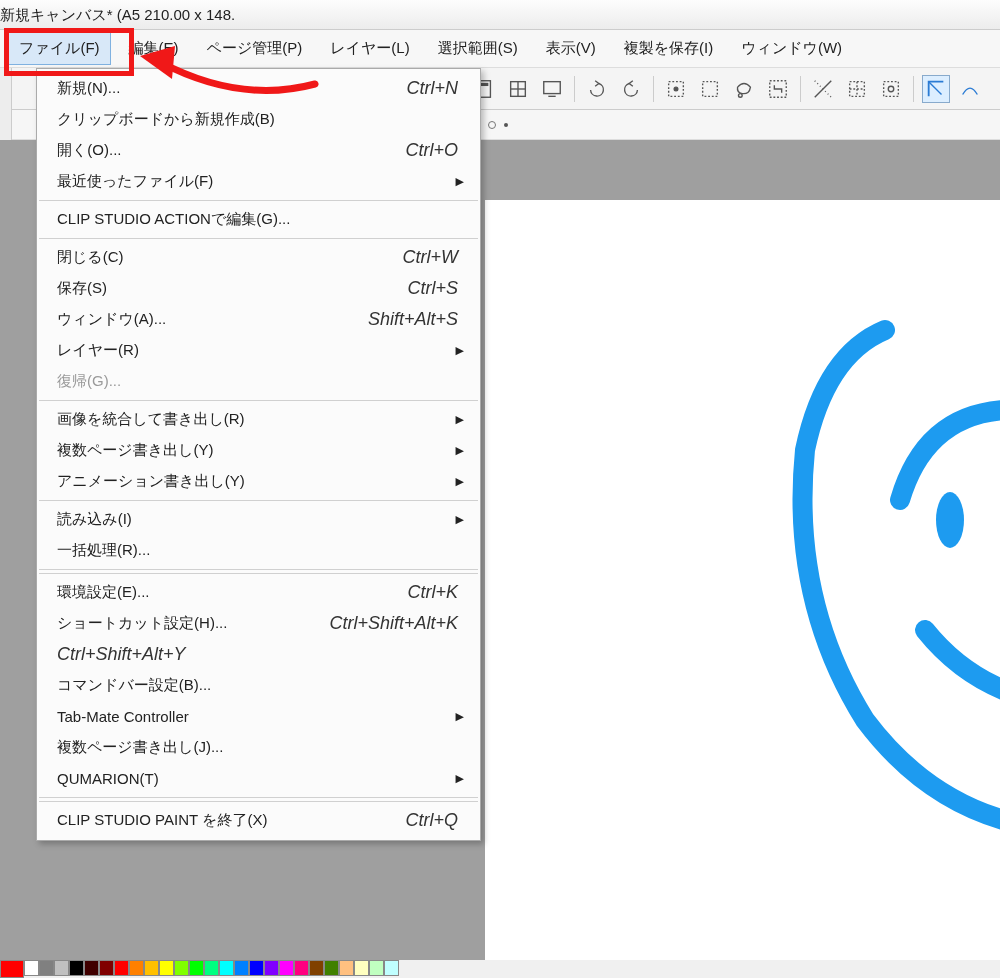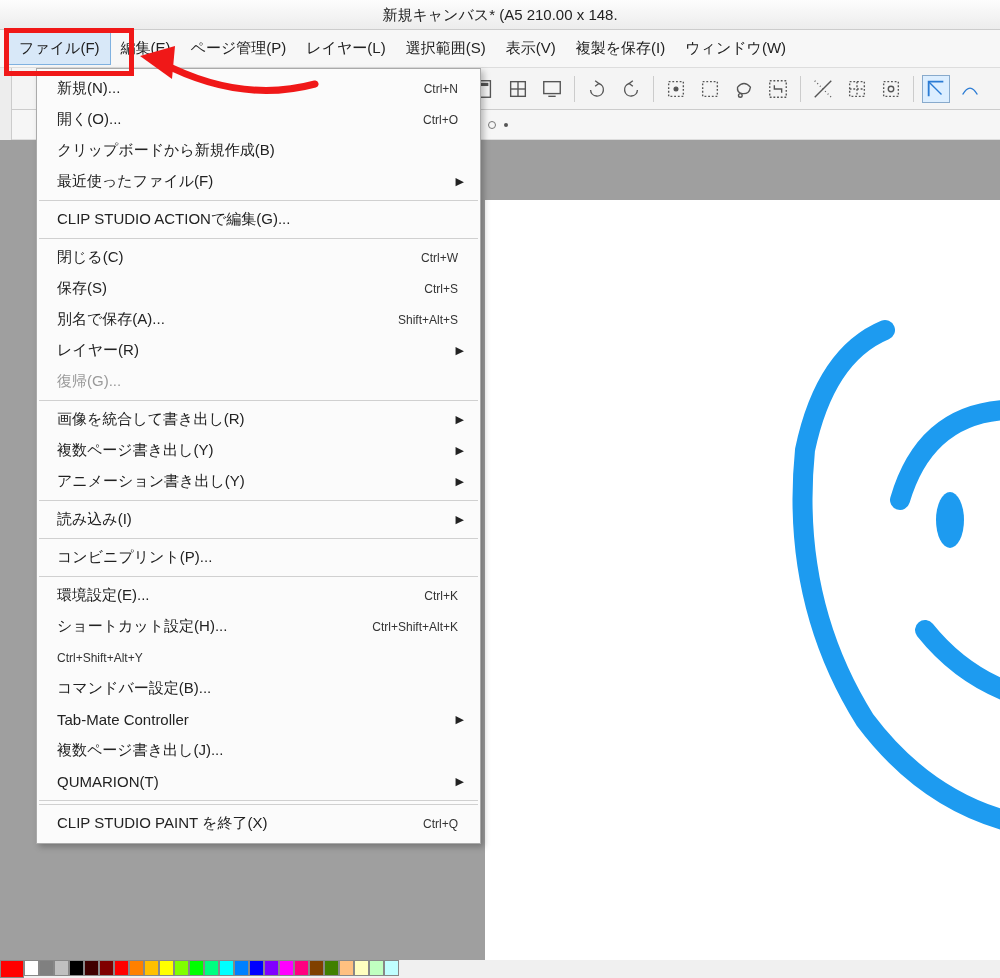--- a/index.html
+++ b/index.html
@@ -8,33 +8,32 @@
     font-size: 14px;
     background: #f0f0f0;
     width: 1000px;
     height: 978px;
     overflow: hidden;
     position: relative;
   }
   .titlebar {
     height: 30px;
     background: linear-gradient(#fdfdfd,#ececec);
-    text-align: center;
     line-height: 30px;
     font-size: 15px;
     color: #222;
     border-bottom: 1px solid #ccc;
   }
   .menubar {
     height: 38px;
     background: #f7f7f7;
     display: flex;
     align-items: center;
     padding-left: 8px;
-    gap: 0;
+    gap: 8px;
     border-bottom: 1px solid #ddd;
   }
   .menubar .menu-item {
     padding: 6px 10px;
     color: #222;
     font-size: 15px;
     cursor: default;
   }
   .menubar .menu-item.open {
     background: #d8e8f8;
@@ -98,21 +97,21 @@
   .dd-item {
     display:flex;
     align-items:center;
     height:31px;
     padding:0 16px 0 20px;
     color:#222;
     font-size:15px;
     cursor:default;
   }
   .dd-item .lbl { flex:1; }
-  .dd-item .sc { color:#333; font-size:12px; padding-right:6px; }
+  .dd-item .sc { color:#333; font-size:18px; padding-right:6px;font-style:italic; }
   .dd-item .arrow { font-size:11px; color:#222; }
   .dd-item.disabled { color:#9a9a9a; }
   .dd-sep { height:1px; background:#d0d0d0; margin:3px 2px; }
   
   .annot-box {
     position:absolute;
     left:4px; top:28px;
     width:130px; height:48px;
     border:5px solid #f01818;
     z-index:60;
@@ -266,45 +265,45 @@
     </svg>
   </div>
 </div>
 
 <div class="dropdown" id="dropdown">
     <div class="dd-item">
       <span class="lbl">新規(N)...</span>
       <span class="sc">Ctrl+N</span>
     </div>
     <div class="dd-item">
+      <span class="lbl">クリップボードから新規作成(B)</span>
+    </div>
+    <div class="dd-item">
       <span class="lbl">開く(O)...</span>
       <span class="sc">Ctrl+O</span>
     </div>
     <div class="dd-item">
-      <span class="lbl">クリップボードから新規作成(B)</span>
-    </div>
-    <div class="dd-item">
       <span class="lbl">最近使ったファイル(F)</span>
       <span class="arrow">▶</span>
     </div>
     <div class="dd-sep"></div>
     <div class="dd-item">
       <span class="lbl">CLIP STUDIO ACTIONで編集(G)...</span>
     </div>
     <div class="dd-sep"></div>
     <div class="dd-item">
       <span class="lbl">閉じる(C)</span>
       <span class="sc">Ctrl+W</span>
     </div>
     <div class="dd-item">
       <span class="lbl">保存(S)</span>
       <span class="sc">Ctrl+S</span>
     </div>
     <div class="dd-item">
-      <span class="lbl">別名で保存(A)...</span>
+      <span class="lbl">ウィンドウ(A)...</span>
       <span class="sc">Shift+Alt+S</span>
     </div>
     <div class="dd-item">
       <span class="lbl">レイヤー(R)</span>
       <span class="arrow">▶</span>
     </div>
     <div class="dd-item disabled">
       <span class="lbl">復帰(G)...</span>
     </div>
     <div class="dd-sep"></div>
@@ -318,24 +317,24 @@
     </div>
     <div class="dd-item">
       <span class="lbl">アニメーション書き出し(Y)</span>
       <span class="arrow">▶</span>
     </div>
     <div class="dd-sep"></div>
     <div class="dd-item">
       <span class="lbl">読み込み(I)</span>
       <span class="arrow">▶</span>
     </div>
-    <div class="dd-sep"></div>
-    <div class="dd-item">
-      <span class="lbl">コンビニプリント(P)...</span>
-    </div>
+    <div class="dd-item">
+      <span class="lbl">一括処理(R)...</span>
+    </div>
+    <div class="dd-sep"></div>
     <div class="dd-sep"></div>
     <div class="dd-item">
       <span class="lbl">環境設定(E)...</span>
       <span class="sc">Ctrl+K</span>
     </div>
     <div class="dd-item">
       <span class="lbl">ショートカット設定(H)...</span>
       <span class="sc">Ctrl+Shift+Alt+K</span>
     </div>
     <div class="dd-item">

